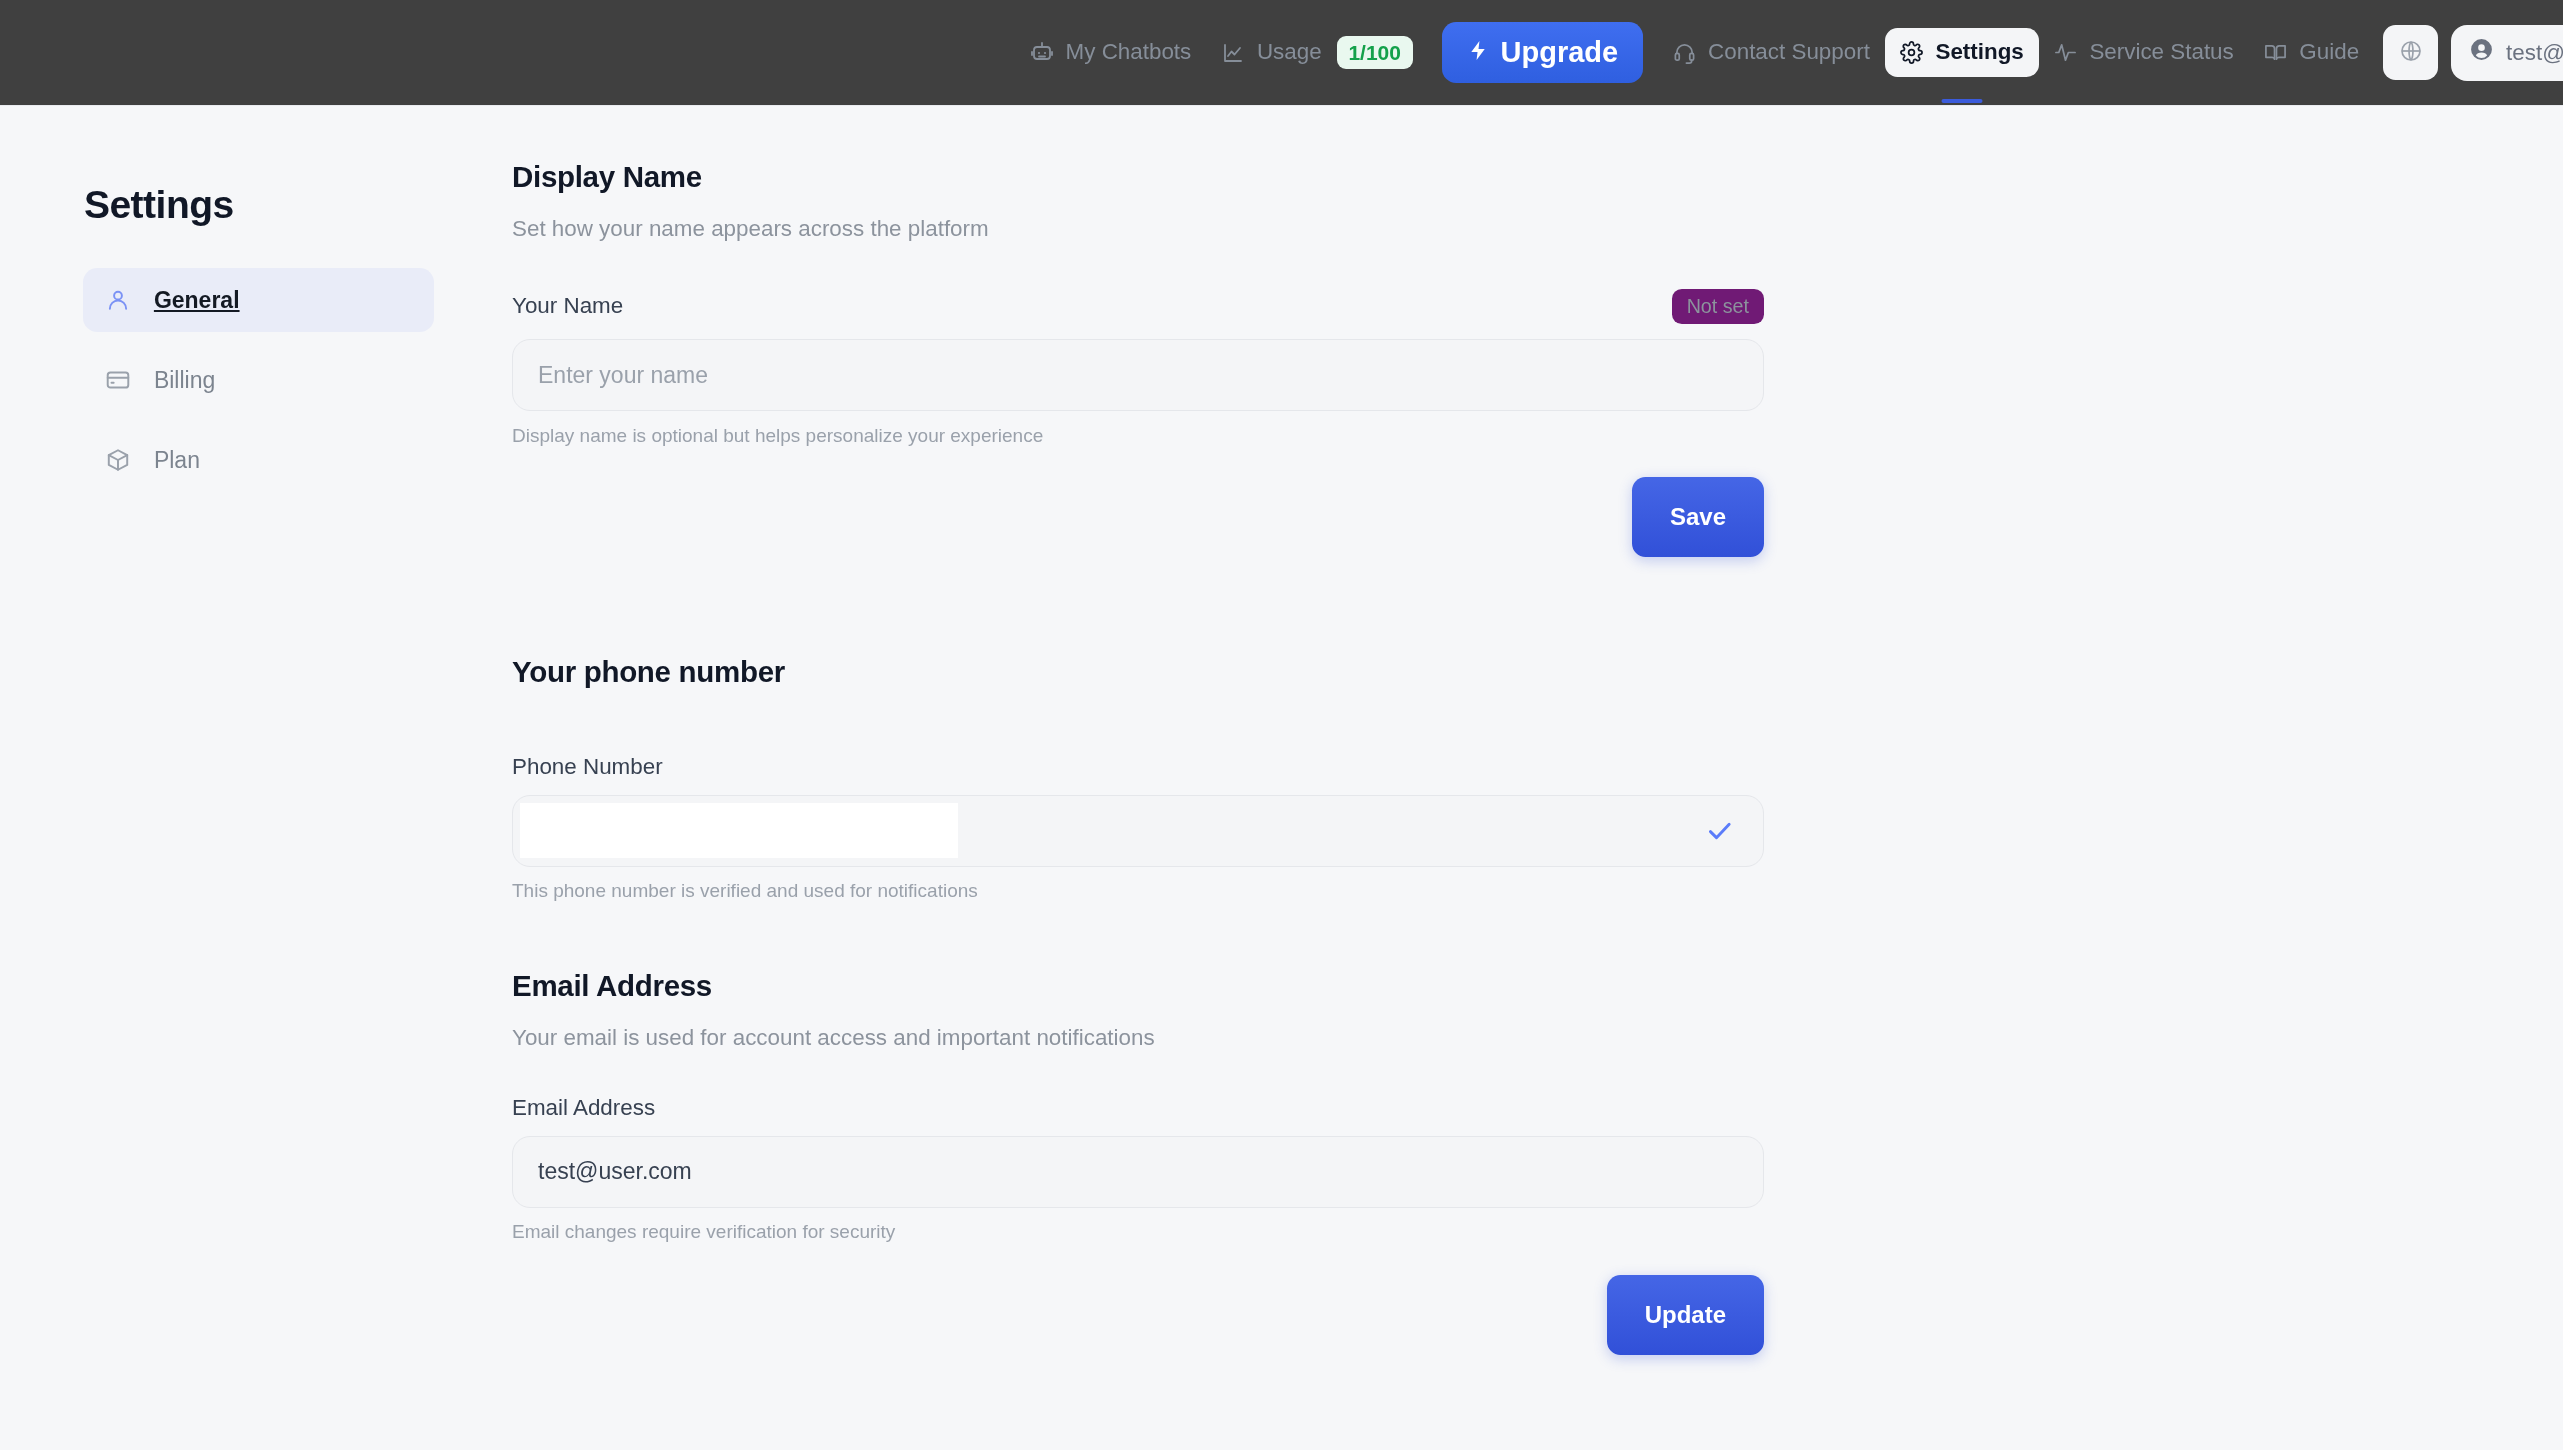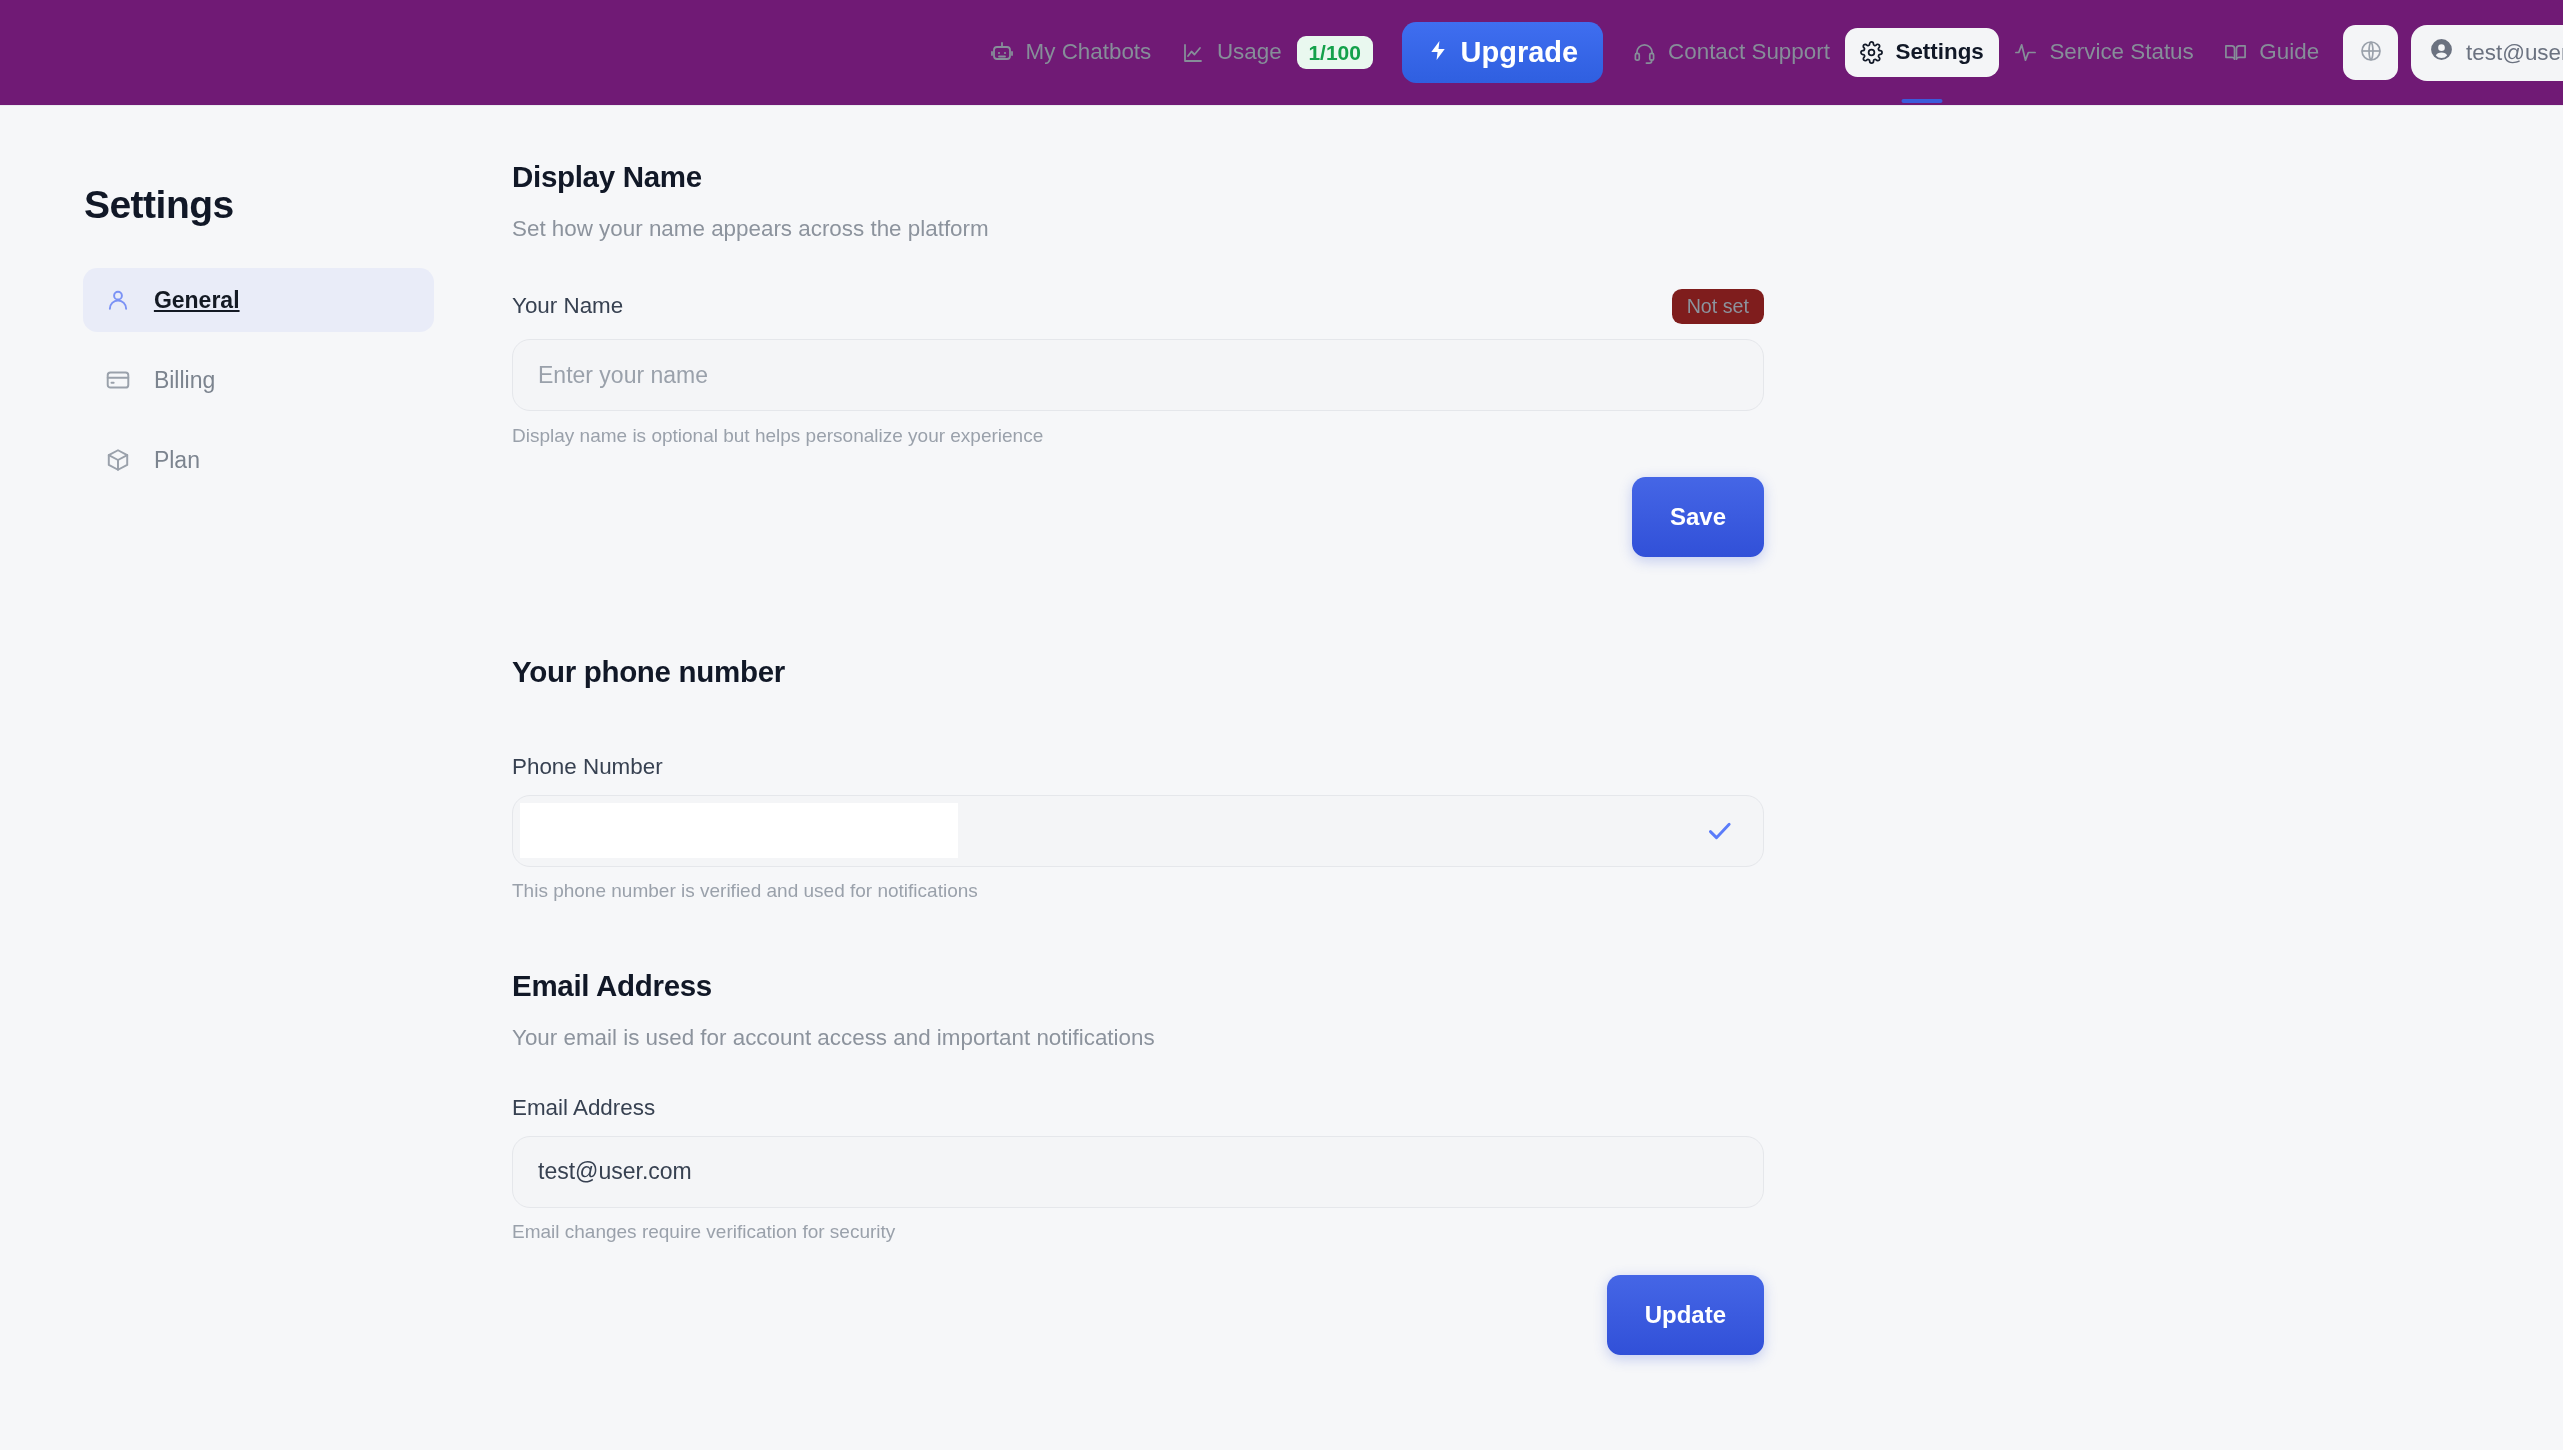--- a/index.html
+++ b/index.html
@@ -13,24 +13,25 @@
     font-family: "Liberation Sans", sans-serif;
     background: #f6f7f9;
     color: #111827;
     -webkit-font-smoothing: antialiased;
   }
 
   
   .header {
     position: relative;
     height: 106px;
-    background: #701a75;
+    background: #404040;
     border-bottom: 0.9px solid #e9ebef;
     display: flex;
     align-items: center;
+    padding-left: 40px;
   }
   .brand-slot {
     width: 975px;
     height: 106px;
     flex: 0 0 auto;
   }
   .nav {
     display: flex;
     align-items: center;
     gap: 0px;
@@ -185,21 +186,21 @@
     display: flex;
     align-items: center;
     justify-content: space-between;
     margin-bottom: 15px;
   }
   .field-label {
     font-size: 22.4px;
     color: #374151;
   }
   .status-pill {
-    background: #7f1d1d;
+    background: #701a75;
     color: #8c939d;
     font-size: 19.7px;
     padding: 8px 15px;
     border-radius: 9.8px;
     line-height: 1;
   }
   .input {
     width: 1252px;
     height: 72px;
     background: #f4f5f7;

